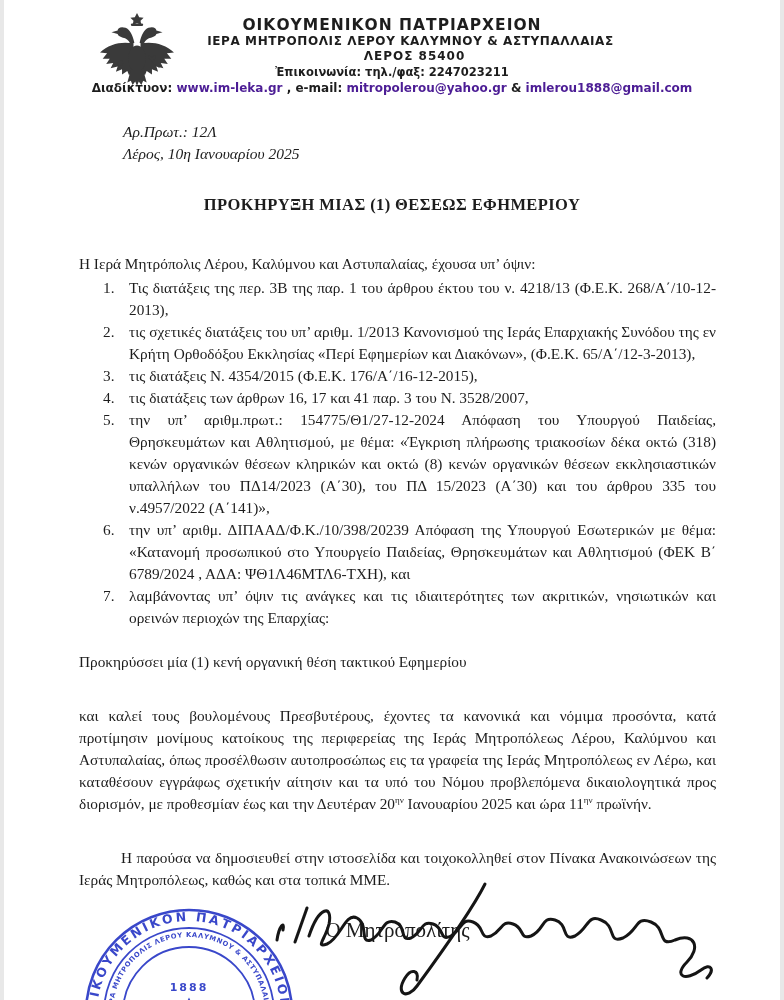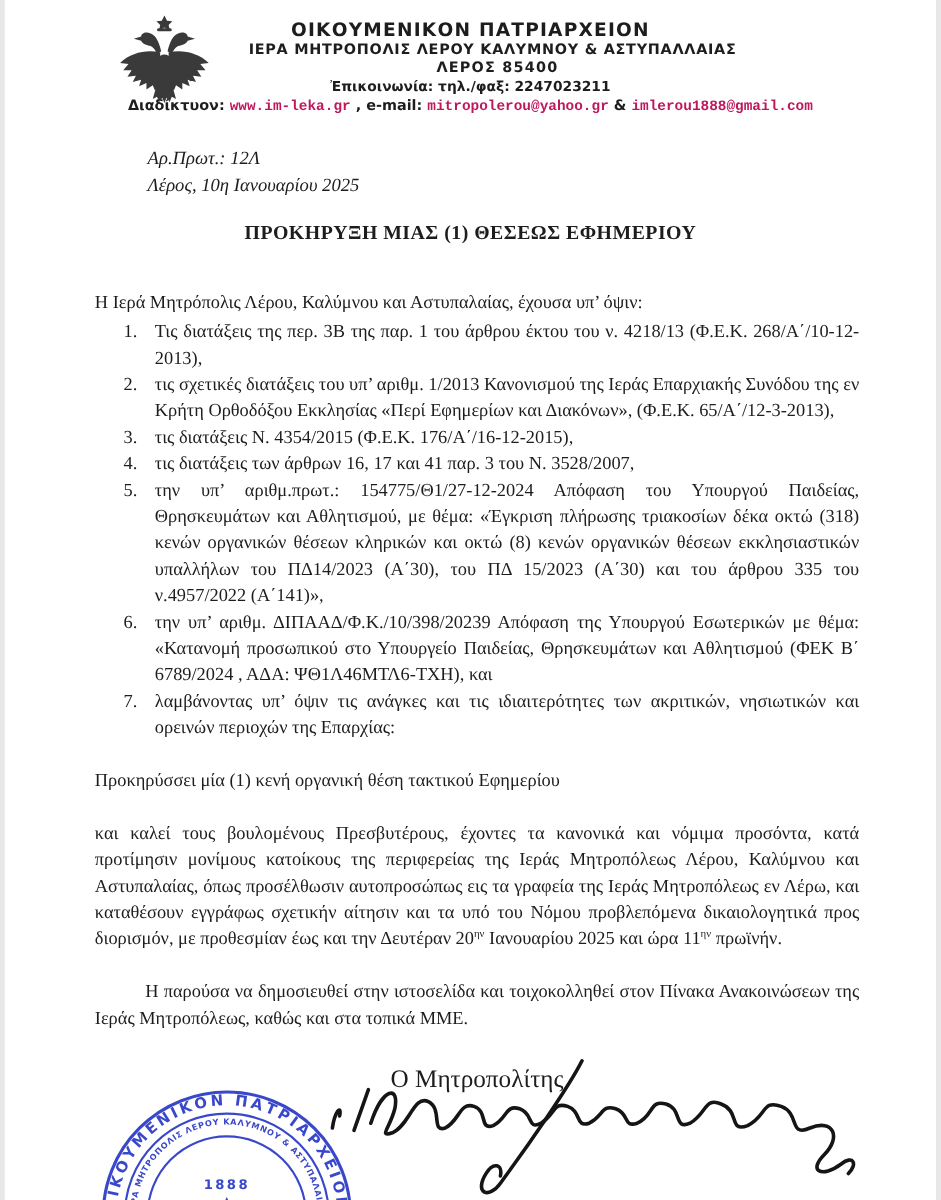--- a/index.html
+++ b/index.html
@@ -10,36 +10,36 @@
   }
   
   .letterhead{position:relative;padding-top:16px;text-align:center;
     font-family:"DejaVu Sans", sans-serif;}
   .logo-eagle{position:absolute;left:80px;top:12px;color:#3a3a3a;}
   .lh1{font-size:15.5px;font-weight:bold;letter-spacing:1px;line-height:18px;}
   .lh2{font-size:12px;font-weight:bold;letter-spacing:.6px;line-height:15px;margin-left:37px;}
   .lh3{font-size:12px;font-weight:bold;letter-spacing:1px;line-height:15px;margin-left:45px;}
   .lh4{font-size:11.5px;font-weight:bold;line-height:16px;}
   .lh5{font-size:12px;font-weight:bold;line-height:17px;}
-  .lh5 .link{color:#be185d;text-decoration:none;font-family:Liberation Mono, monospace;}
+  .lh5 .link{color:#4c1d95;text-decoration:none;}
   
   .meta-row{margin:26px 64px 0 119px;font-size:15.5px;font-style:italic;}
   .proto{text-align:left;}
   .date-line{text-align:left;margin-top:4px;}
   
-  .doc-title{margin-top:20px;text-align:center;font-weight:bold;
+  .doc-title{margin-top:32px;text-align:center;font-weight:bold;
     font-size:16.5px;letter-spacing:.4px;}
   
   .doc-body{margin:0 64px 0 75px;font-size:15.3px;line-height:22px;}
   .intro{margin-top:38px;text-align:justify;}
   ol.refs{counter-reset:it;margin:2px 0 12px 0;padding:0 0 0 50px;}
   ol.refs li{counter-increment:it;position:relative;text-align:justify;list-style:none;}
   ol.refs li::before{content:counter(it) ".";position:absolute;left:-26px;}
   .proclamation{margin-top:22px;text-align:left;}
-  .para{margin-top:22px;text-align:justify;}
+  .para{margin-top:32px;text-align:justify;}
   .para.indent{text-indent:42px;}
   sup.ord{font-size:9px;line-height:0;}
   .signer{margin-top:28px;text-align:center;font-size:21px;}
   
   .seal{position:absolute;left:73px;top:901px;opacity:.93;}
   .signature{position:absolute;left:245px;top:878px;z-index:5;}
   .defs-hidden{position:absolute;width:0;height:0;overflow:hidden;}
 </style>
 </head>
 <body>

